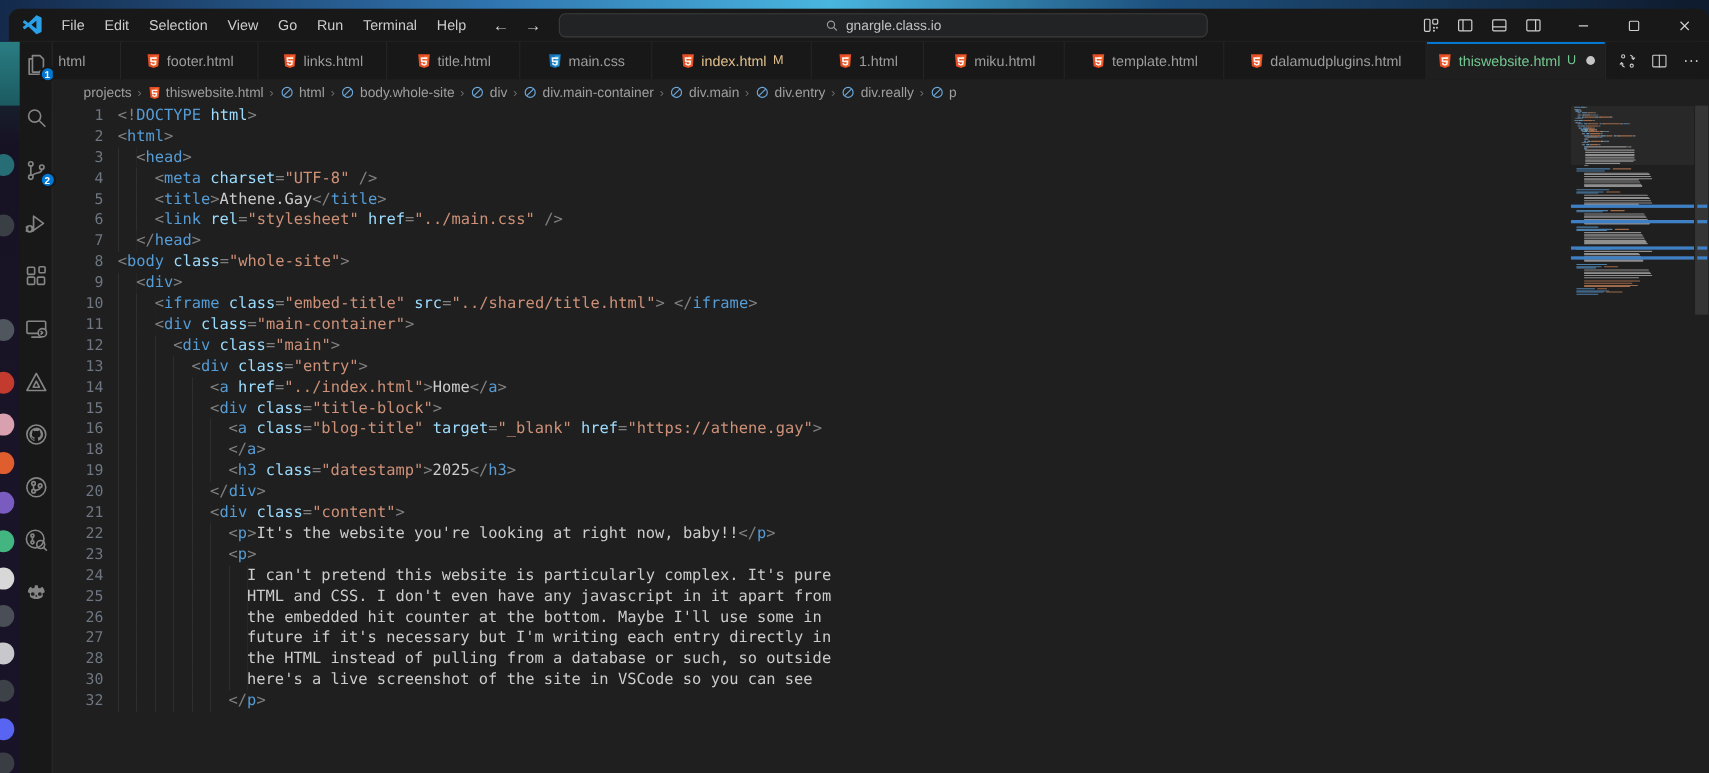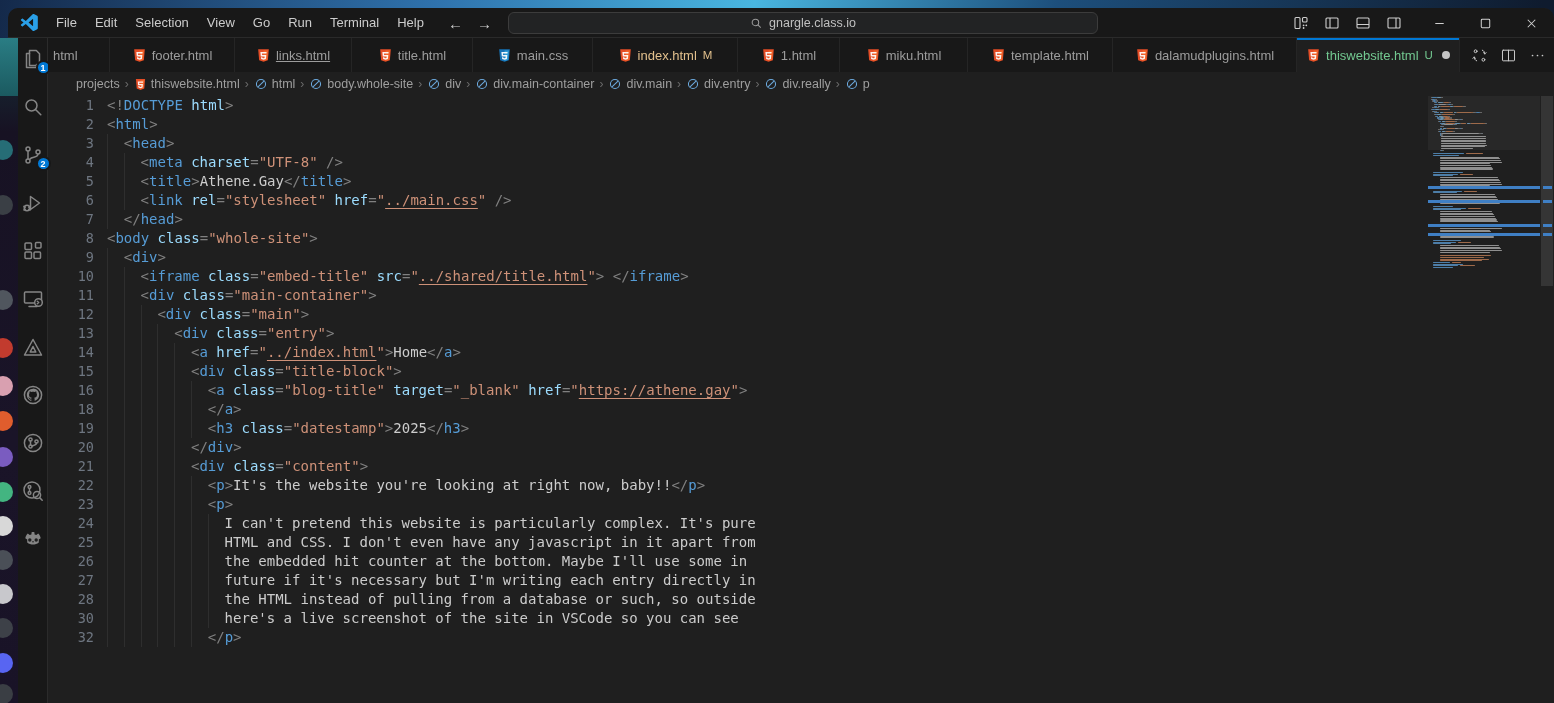--- a/index.html
+++ b/index.html
@@ -50,21 +50,21 @@
   
   .editor{position:absolute;left:40px;top:88px;width:1380px;bottom:0;overflow:hidden;
     font-family:"DejaVu Sans Mono","Liberation Mono",monospace;font-size:14px}
   .row{height:19px;line-height:19px;white-space:pre}
   .row.cur{box-shadow:inset 0 1px 0 rgba(255,255,255,.08),inset 0 -1px 0 rgba(255,255,255,.08)}
   .ln{display:inline-block;width:46px;text-align:right;color:#6e7681;margin-right:13px;font-size:13.5px}
   .row.cur .ln{color:#c6c6c6}
   .indw{display:inline-block;height:19px;vertical-align:top;
     background-image:repeating-linear-gradient(to right,#2e2e2e 0,#2e2e2e 1px,transparent 1px,transparent 16.8px)}
   .tag{color:#569cd6}.attr{color:#9cdcfe}.str{color:#ce9178}
-  .lnk{color:#ce9178;text-decoration:underline;text-underline-offset:3px}
+  .lnk{color:#ce9178;text-underline-offset:3px}
   .punc{color:#808080}.txt{color:#cccccc}
   .caret{display:inline-block;width:2px;height:15px;background:#d4d4d4;vertical-align:-2px;margin-left:1px}
   
   .minimap{position:absolute;left:1420px;top:88px;width:112px;bottom:0;background:#1f1f1f;overflow:hidden}
   .mview{position:absolute;left:0;right:0;top:0;background:rgba(255,255,255,.045)}
   .mseg{position:absolute;height:1.2px;border-radius:1px}
   .mbar{position:absolute;left:0;right:0;height:2.6px;background:#3f7fc4}
   .sbar{position:absolute;left:1532px;top:88px;width:14px;bottom:0}
   .sslider{position:absolute;left:1px;right:1px;top:0;height:190px;background:rgba(121,121,121,.25)}
   .smark{position:absolute;left:3px;width:9px;height:2.6px;background:#3f7fc4}
@@ -254,21 +254,21 @@
         <div class="tab" style="width: 125px;">
           <span>
             <svg viewBox="0 0 24 24" width="15" height="15">
               <path d="M3.5 2h17l-1.5 17.5L12 22l-7-2.5z" fill="#e44d26"></path>
               <path d="M12 3.8v16.9l5.6-2L19 3.8z" fill="#f1662a"></path>
               <path d="M7 6.5h10l-.3 2.4H9.6l.2 2.3h6.7l-.7 6.3-3.8 1.2-3.8-1.2-.3-2.7h2.3l.1 1.2 1.7.5 1.7-.5.2-2.4H7.6z" fill="#fff" opacity=".92"></path>
             </svg>
           </span>
           <span>footer.html</span>
         </div>
-        <div class="tab" style="width: 117px; text-decoration: underline;">
+        <div class="tab" style="width: 117px;">
           <span>
             <svg viewBox="0 0 24 24" width="15" height="15">
               <path d="M3.5 2h17l-1.5 17.5L12 22l-7-2.5z" fill="#e44d26"></path>
               <path d="M12 3.8v16.9l5.6-2L19 3.8z" fill="#f1662a"></path>
               <path d="M7 6.5h10l-.3 2.4H9.6l.2 2.3h6.7l-.7 6.3-3.8 1.2-3.8-1.2-.3-2.7h2.3l.1 1.2 1.7.5 1.7-.5.2-2.4H7.6z" fill="#fff" opacity=".92"></path>
             </svg>
           </span>
           <span>links.html</span>
         </div>
         <div class="tab" style="width: 121px;">

